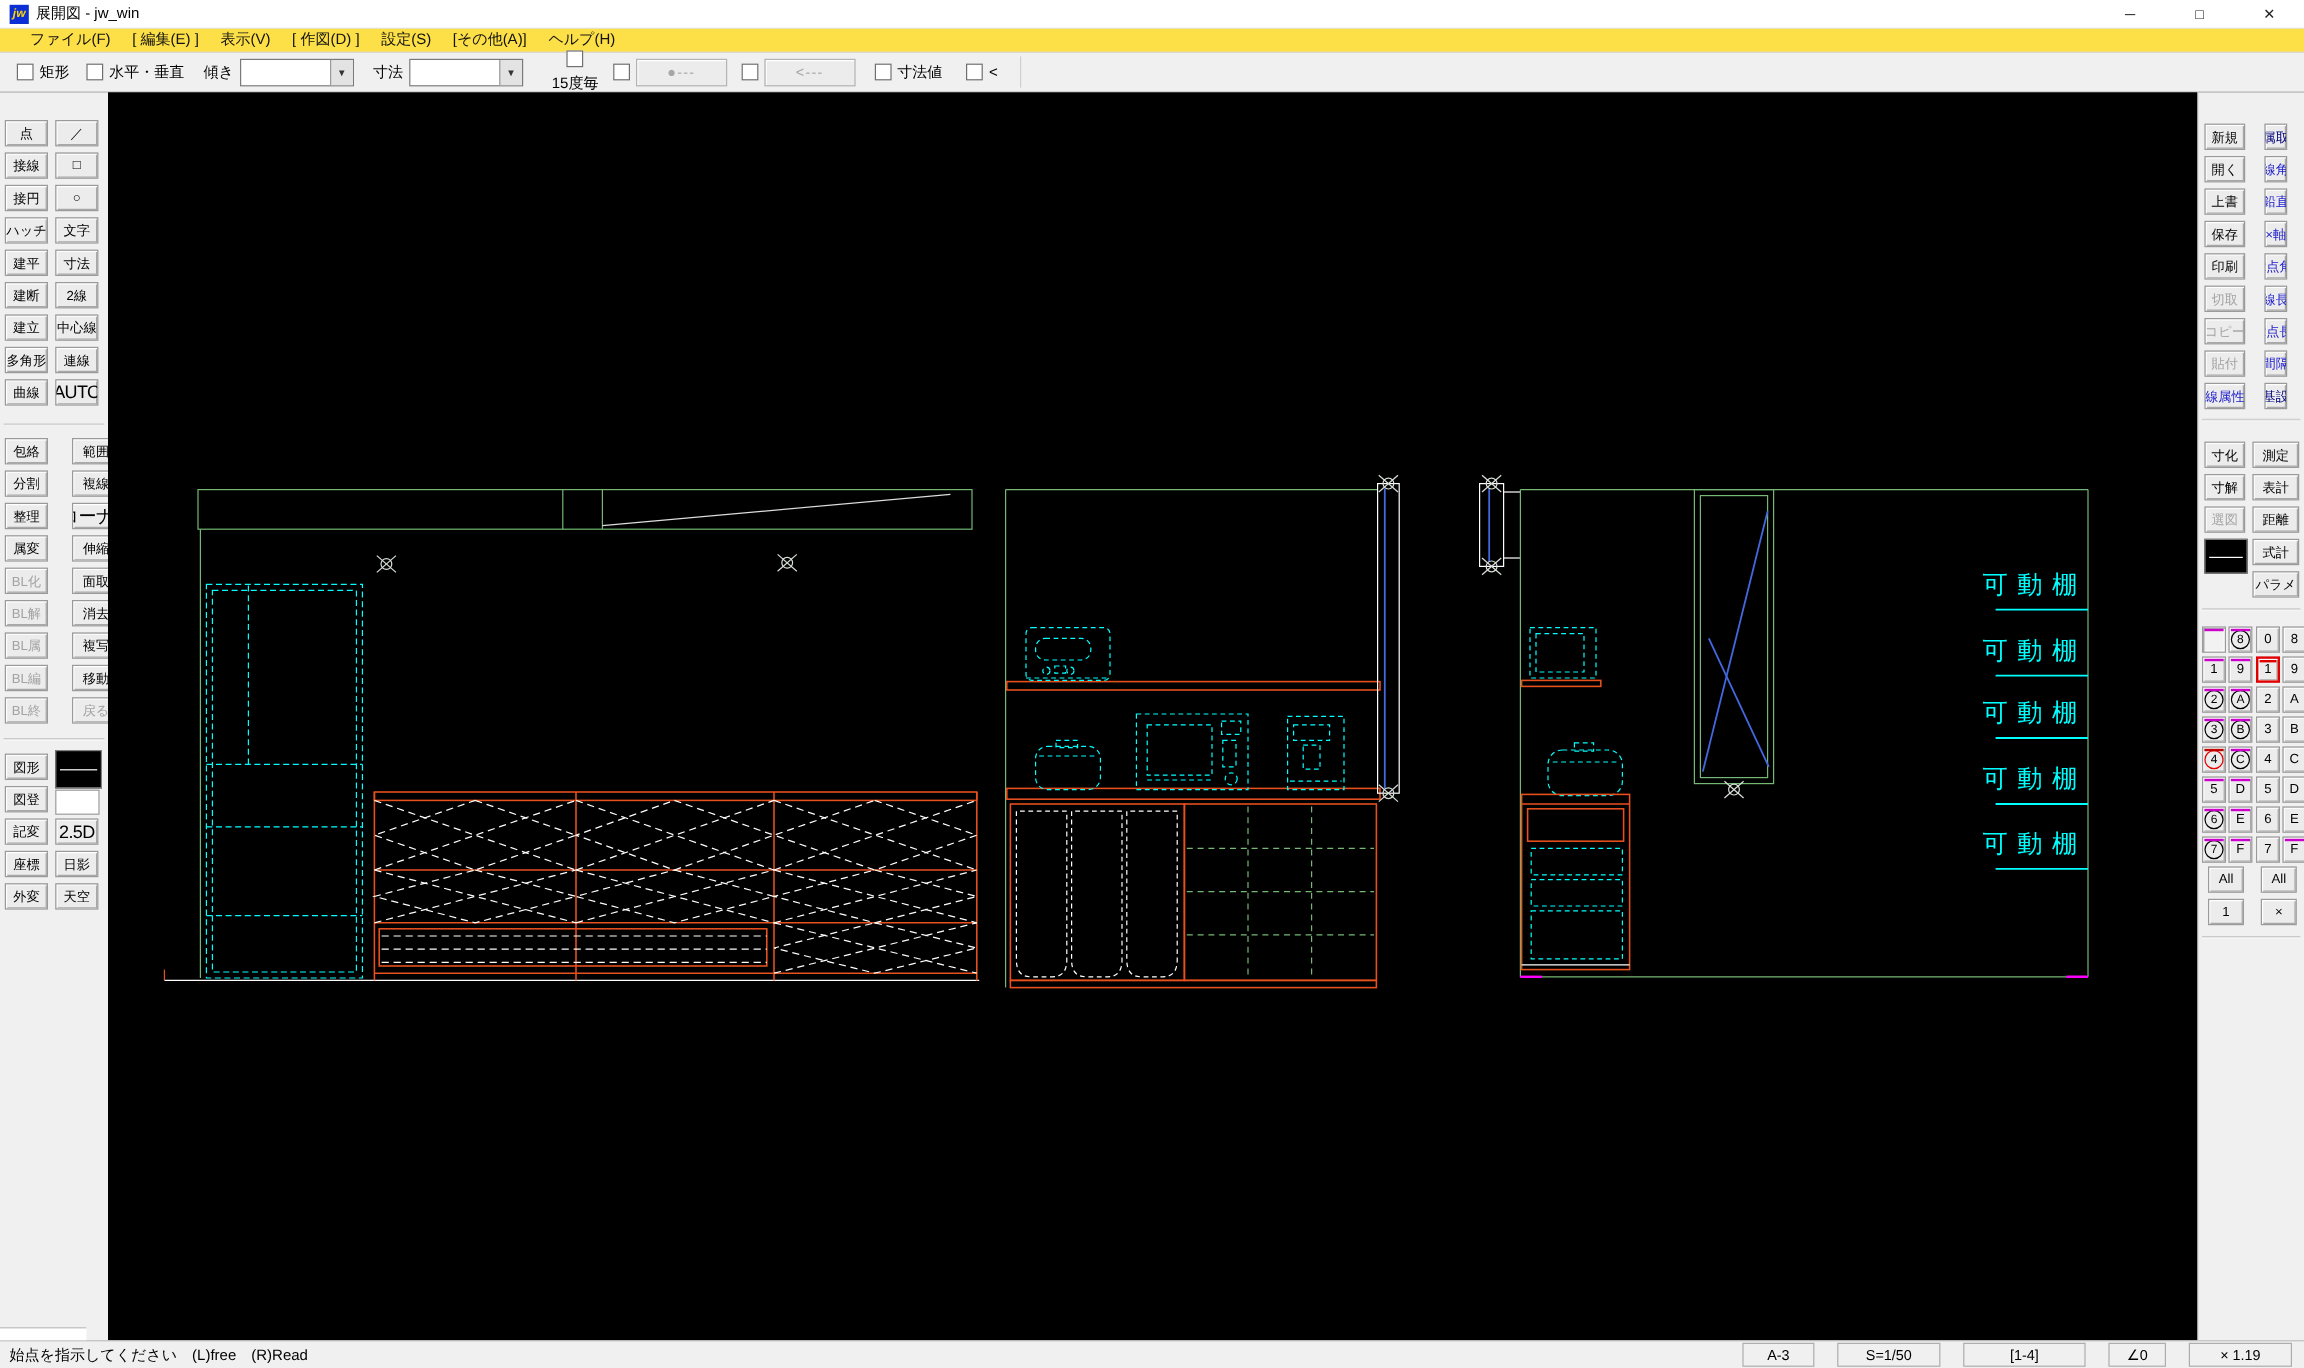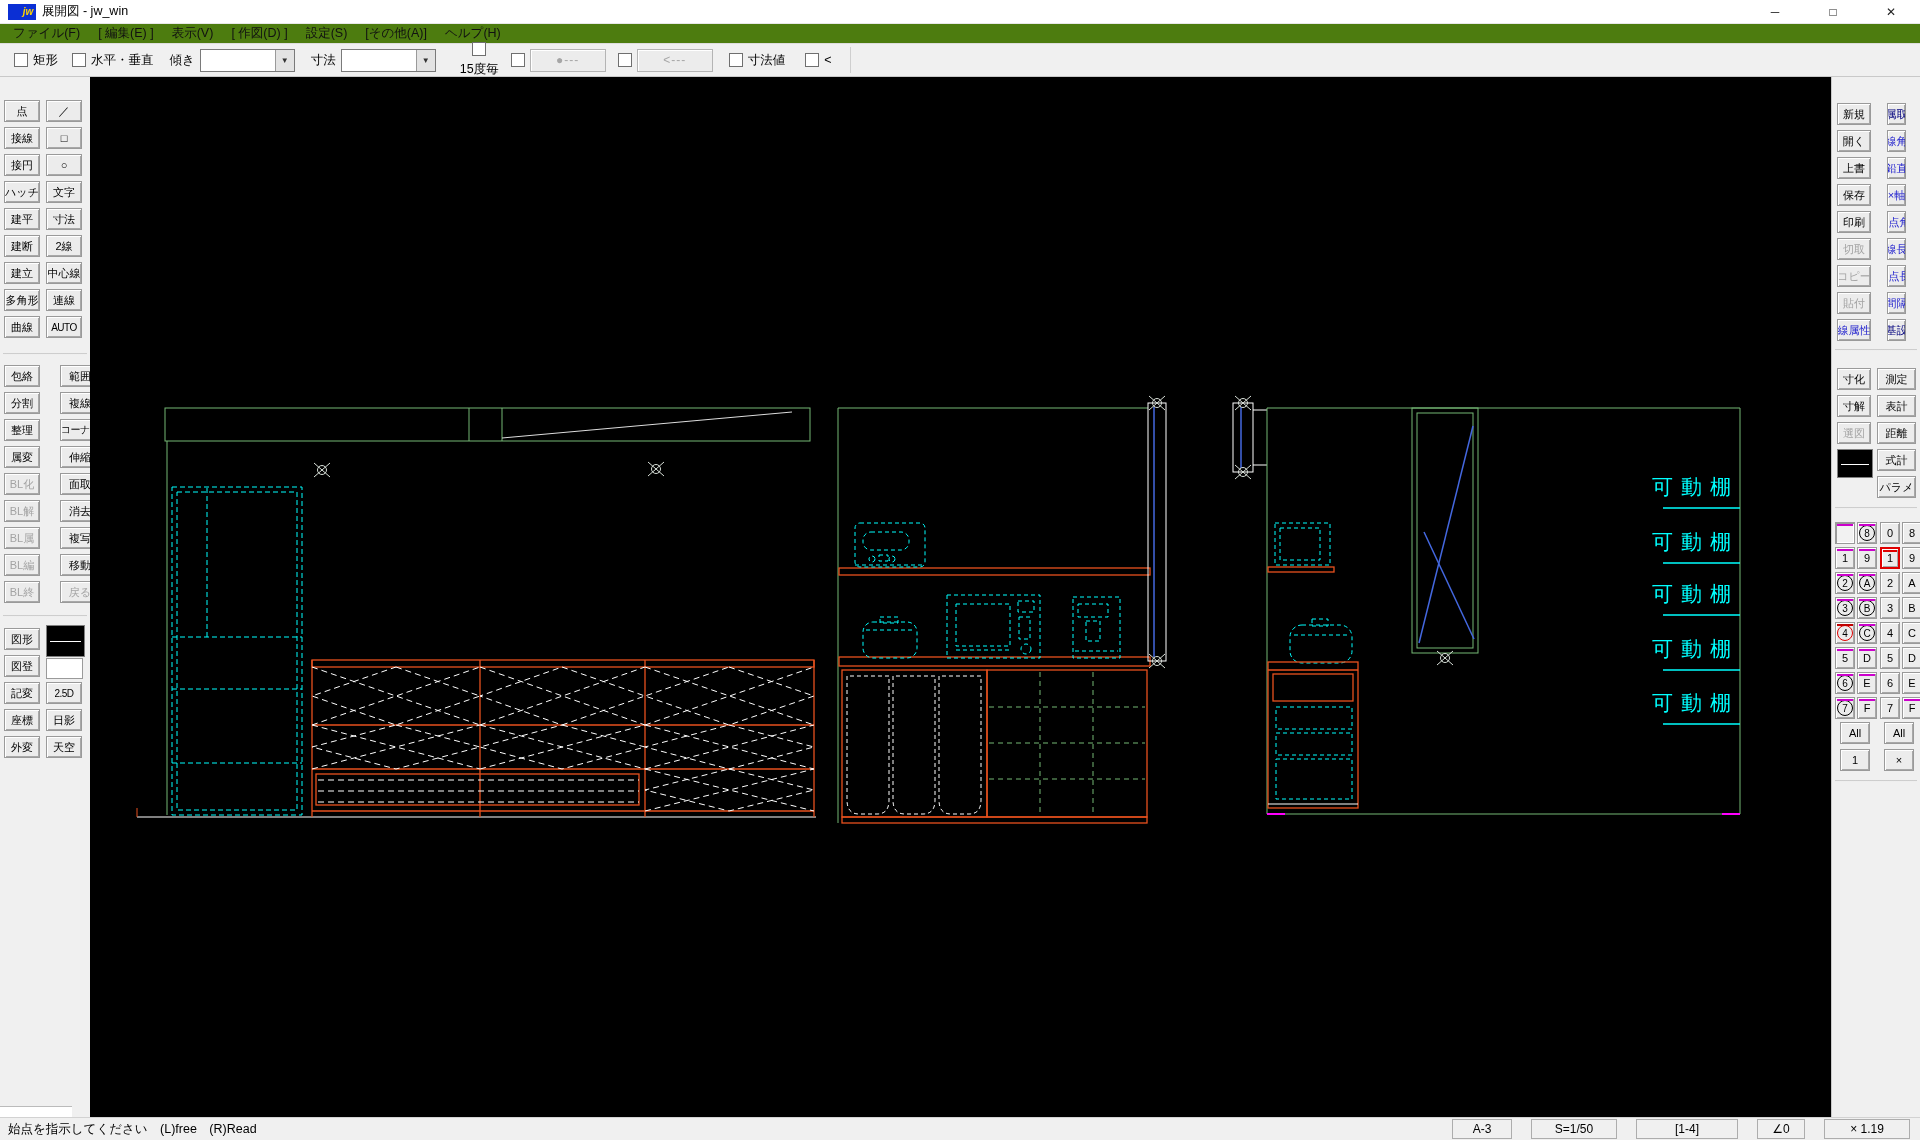--- a/index.html
+++ b/index.html
@@ -2,27 +2,27 @@
 <html><head>
 <meta charset="utf-8">
 <style>
   html,body{margin:0;padding:0;background:#000;}
   body{width:1920px;height:1140px;position:relative;font-family:"Liberation Sans",sans-serif;
        -webkit-font-smoothing:none;overflow:hidden;}
   
   .titlebar{position:absolute;left:0;top:0;width:1920px;height:23px;background:#ffffff;
     display:flex;align-items:center;border-bottom:1px solid #e8e8e8;}
   .app-icon{width:16px;height:16px;margin:0 6px 0 8px;background:#0b2fd4;color:#ffd400;
-    font:italic bold 10px "Liberation Sans",sans-serif;display:flex;align-items:center;justify-content:center;padding-left:12px;}
+    font:italic bold 10px "Liberation Sans",sans-serif;display:flex;align-items:center;justify-content:center;}
   .title-text{font-size:12.5px;color:#000;}
   .win-controls{margin-left:auto;display:flex;height:23px;}
   .win-btn{width:58px;height:23px;display:flex;align-items:center;justify-content:center;
     font-size:12px;color:#222;}
-  .menubar{position:absolute;left:0;top:24px;width:1920px;height:20px;background:#4d7c0f;
-    display:flex;align-items:center;padding-left:4px;border-bottom:1px solid #ddd;box-sizing:border-box;}
+  .menubar{position:absolute;left:0;top:24px;width:1920px;height:20px;background:#fde047;
+    display:flex;align-items:center;padding-left:16px;border-bottom:1px solid #ddd;box-sizing:border-box;}
   .menu-item{font-size:12.5px;color:#111;padding:2px 9px;}
   
   .toolbar{position:absolute;left:0;top:44px;width:1920px;height:33px;background:#f0f0f0;
     border-bottom:1px solid #c9c9c9;display:flex;align-items:center;padding-left:14px;box-sizing:border-box;}
   .tb-item{display:flex;align-items:center;gap:5px;font-size:12.5px;color:#000;}
   .cb{width:12px;height:12px;background:#fff;border:1px solid #6f6f6f;display:inline-block;}
   .combo{display:flex;height:21px;border:1px solid #7a7a7a;background:#fff;}
   .combo-field{width:74px;height:100%;}
   .combo-arrow{width:18px;height:100%;background:#e3e3e3;border-left:1px solid #9a9a9a;
     font-size:8px;color:#333;display:flex;align-items:center;justify-content:center;}
@@ -31,21 +31,21 @@
   .tbsep{width:1px;height:26px;background:#cfcfcf;margin-left:18px;}
   
   .sidebar{position:absolute;top:77px;height:1040px;background:#f0f0f0;}
   .sidebar-left{left:0;width:90px;}
   .sidebar-right{left:1831px;width:89px;border-left:1px solid #c9c9c9;box-sizing:border-box;}
   .col{position:absolute;display:flex;flex-direction:column;gap:5px;}
   .btn{height:22px;background:#ececec;border:1px solid #9a9a9a;box-sizing:border-box;
     box-shadow:inset 1px 1px 0 #ffffff,inset -1px -1px 0 #a8a8a8;
     font-size:11px;color:#000;display:flex;align-items:center;justify-content:center;
     white-space:nowrap;overflow:hidden;}
-  .btn.tight{font-size:10px;letter-spacing:-0.5px;}
+  .btn.tight{font-size:15px;letter-spacing:-0.5px;}
   .btn.dis{color:#a3a3a3;align-items:center;}
   .btn.blue{color:#1c1ccd;}
   .btn.navy{color:#00007d;}
   .hsep{position:absolute;left:3px;right:3px;height:2px;
     background:linear-gradient(#bdbdbd,#ffffff);}
   .swatch-black{background:#000;border:1px solid #808080;position:relative;}
   .swatch-black::after{content:"";position:absolute;left:3px;right:3px;top:50%;height:1px;background:#fff;}
   .swatch-white{background:#fff;border:1px solid #9a9a9a;}
   
   .lgrid{position:absolute;display:grid;grid-template-columns:20px 20px;gap:3px 2px;}

